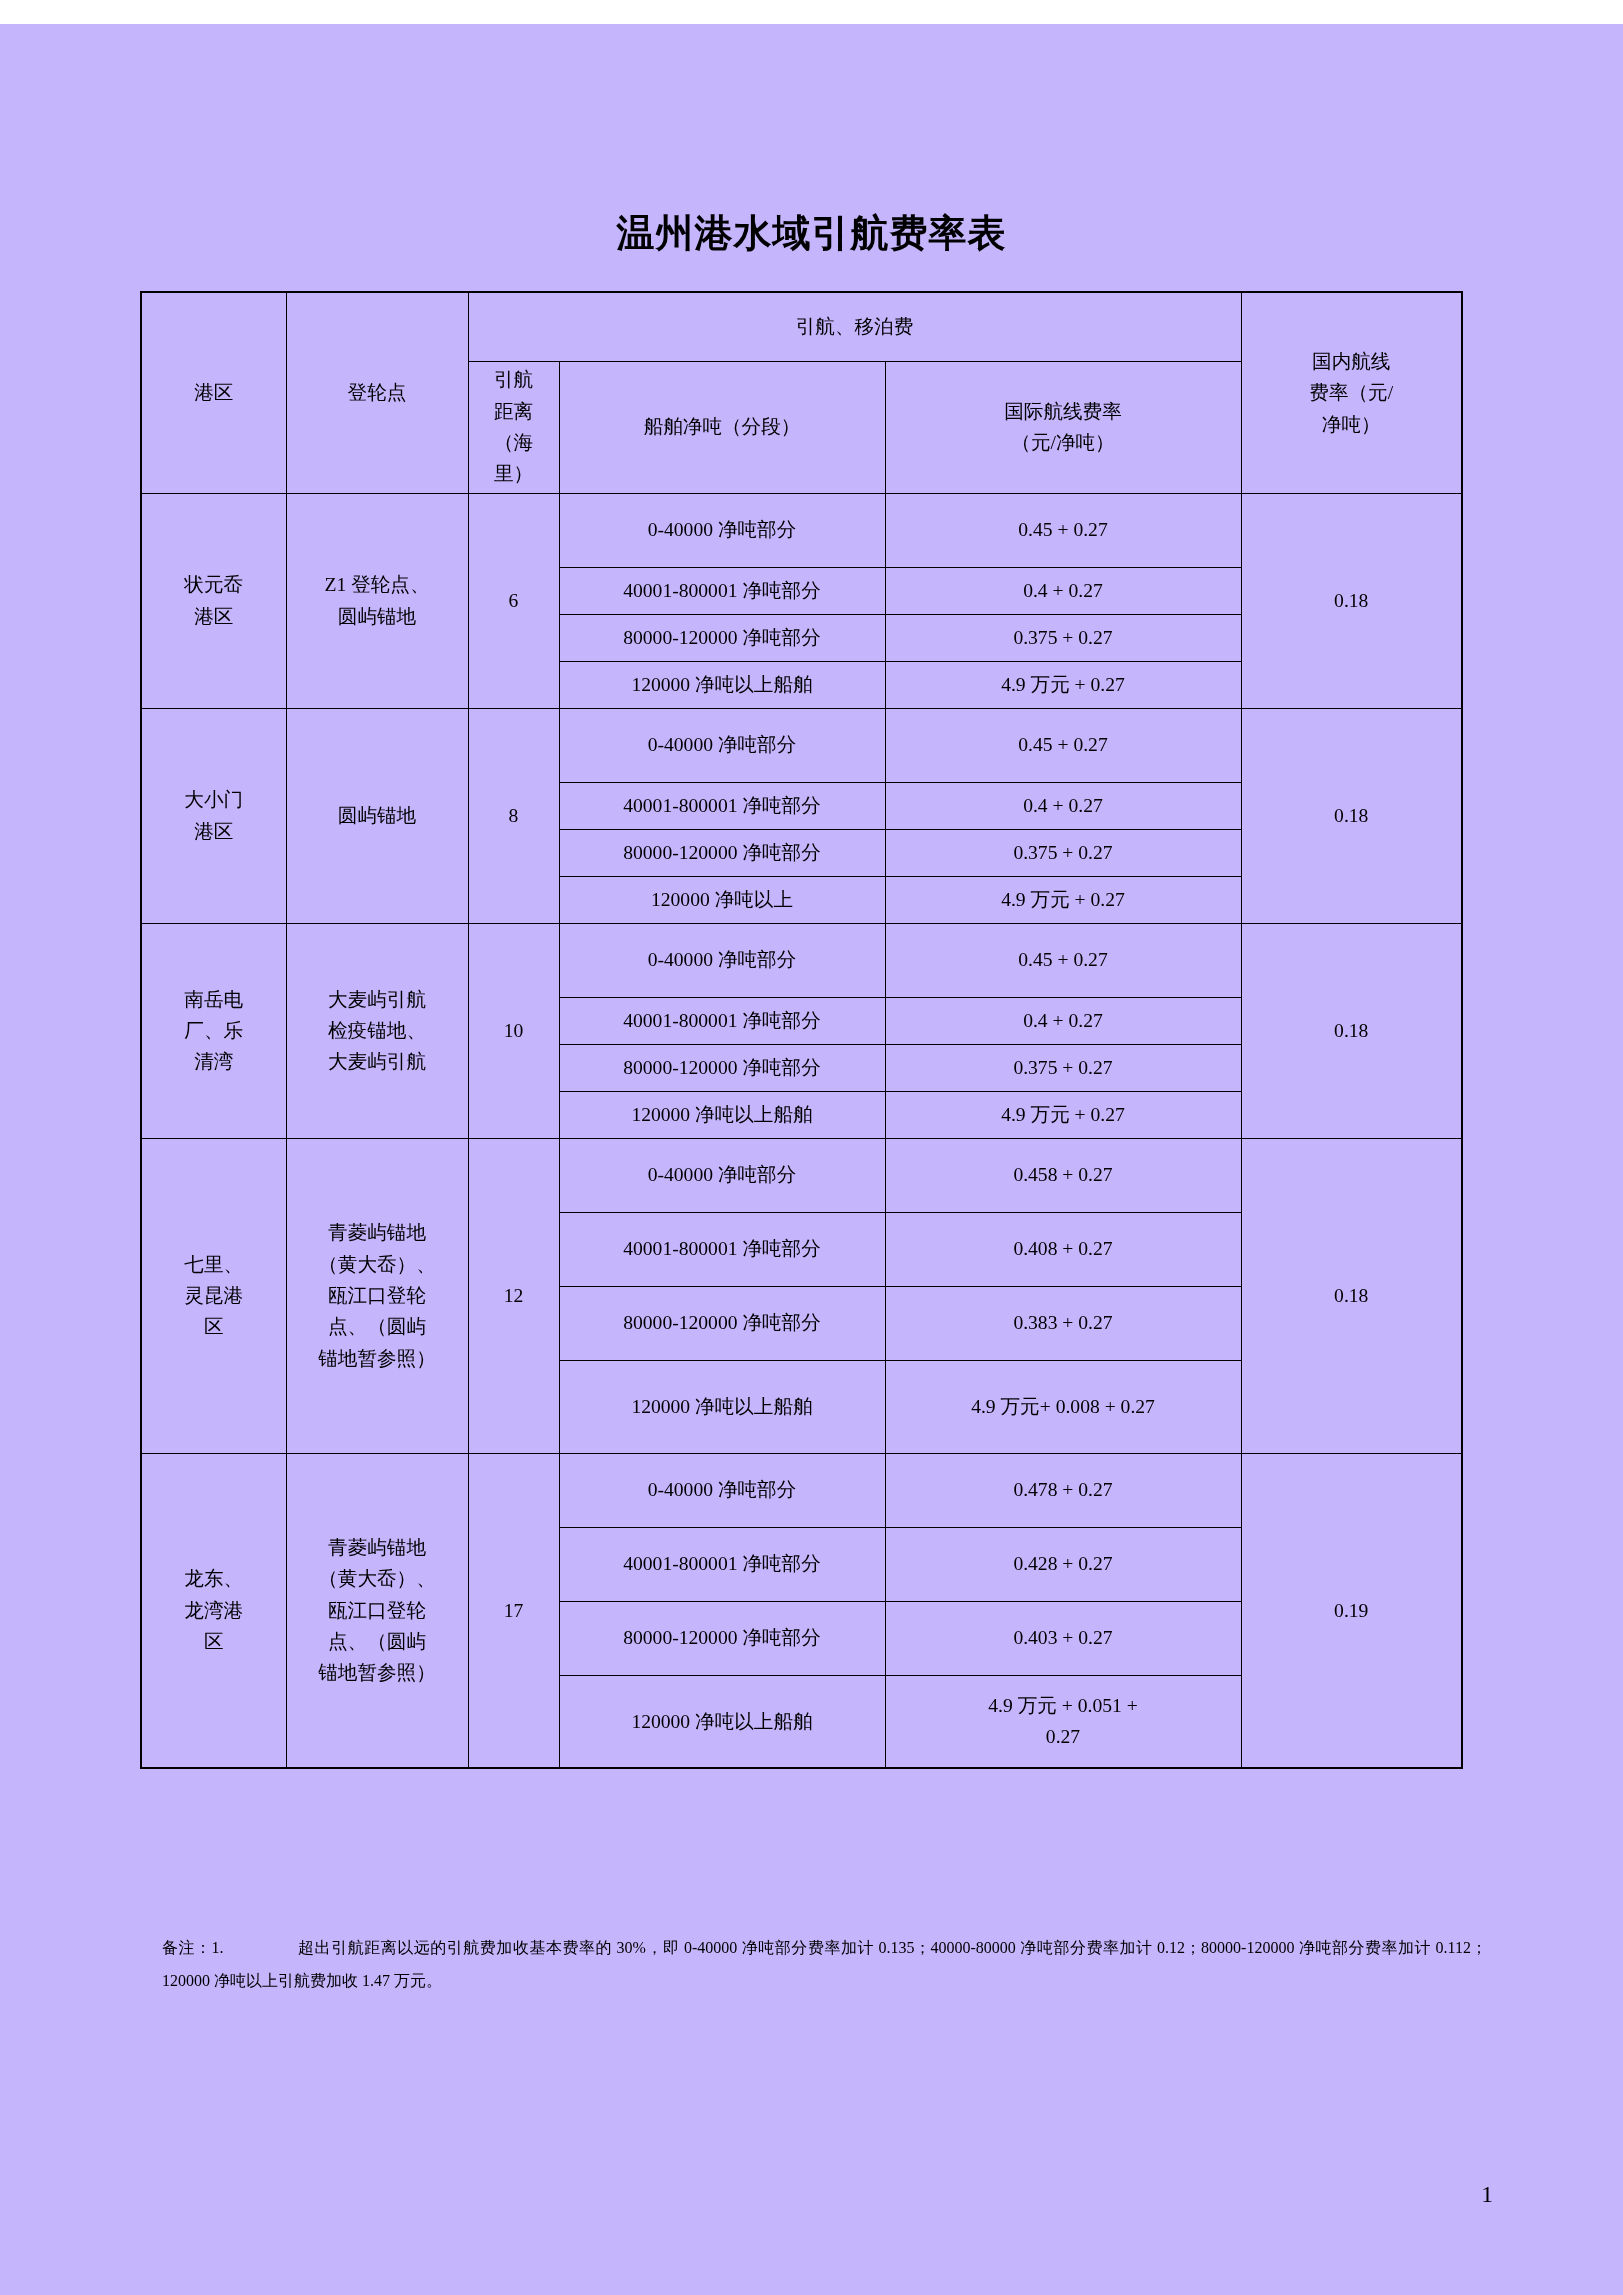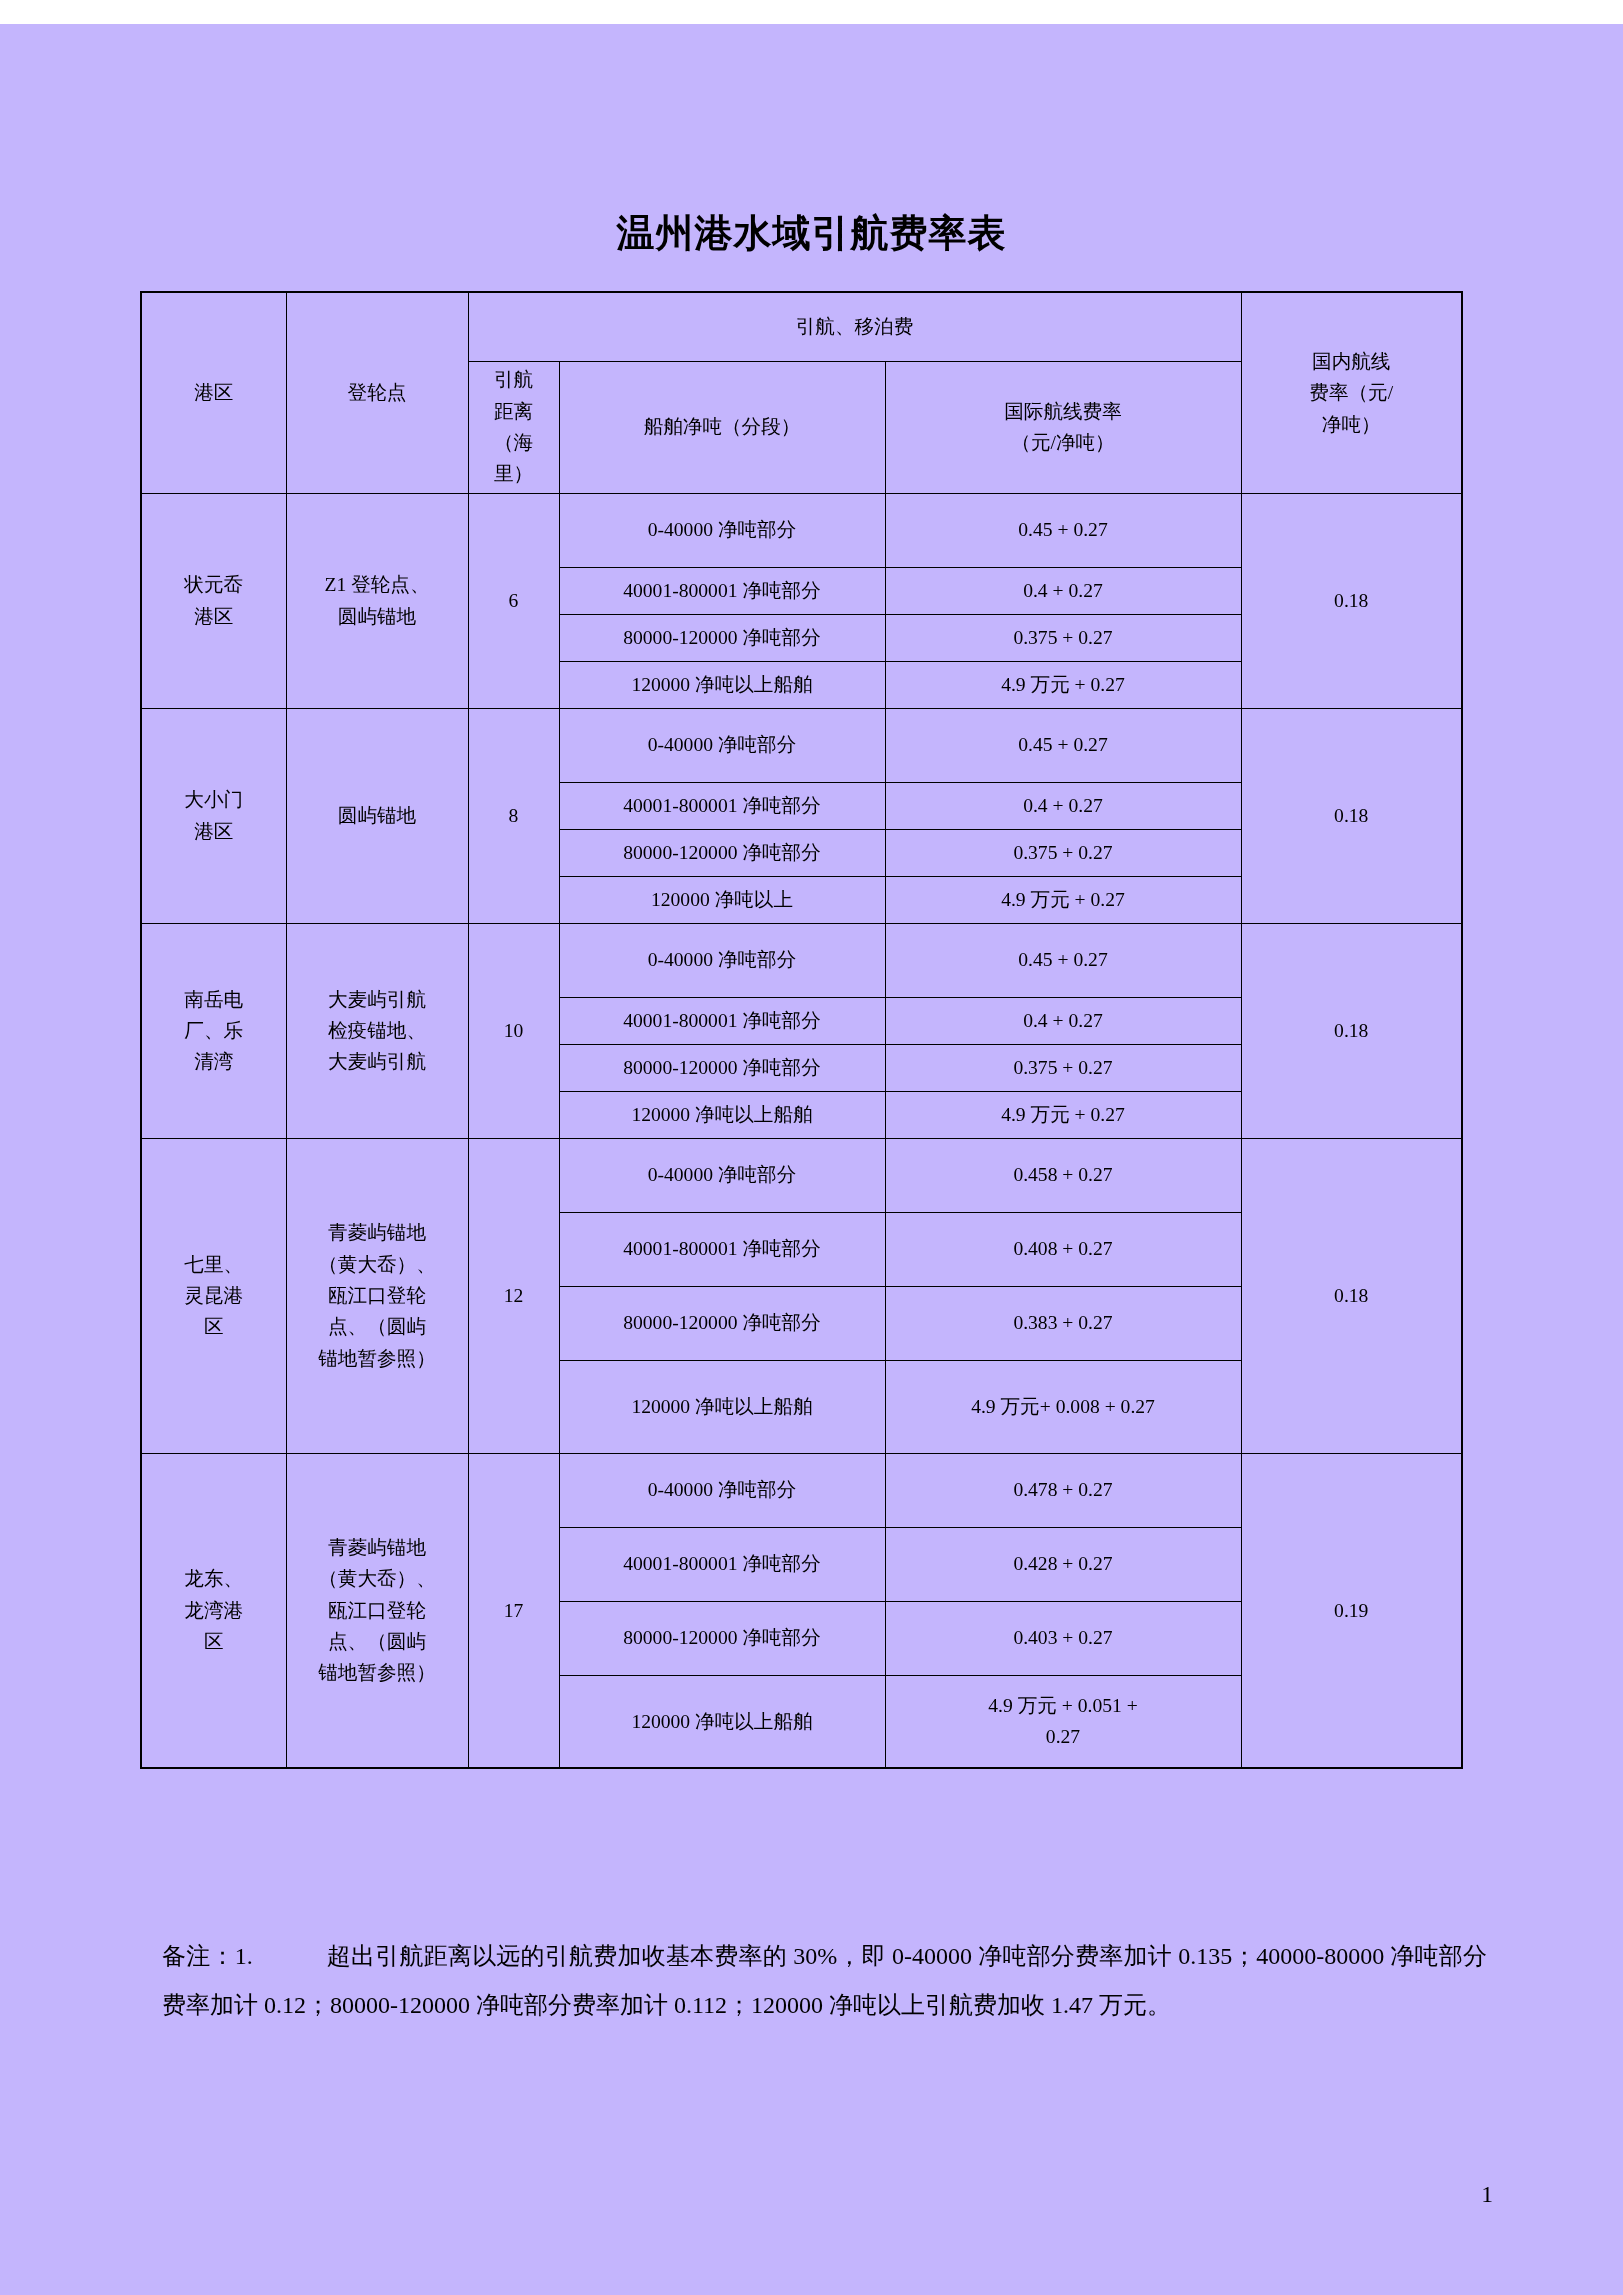--- a/index.html
+++ b/index.html
@@ -74,21 +74,21 @@
   .vert-wrap {
     display: block;
     line-height: 1.6;
   }
 
   .notes {
     position: absolute;
     left: 162px;
     top: 1908px;
     width: 1325px;
-    font-size: 24px;
+    font-size: 16px;
     line-height: 2.05;
     text-align: justify;
   }
   .notes p {
     margin: 0 0 0 0;
     text-indent: 0;
   }
   .note-indent {
     text-indent: 40px;
   }

